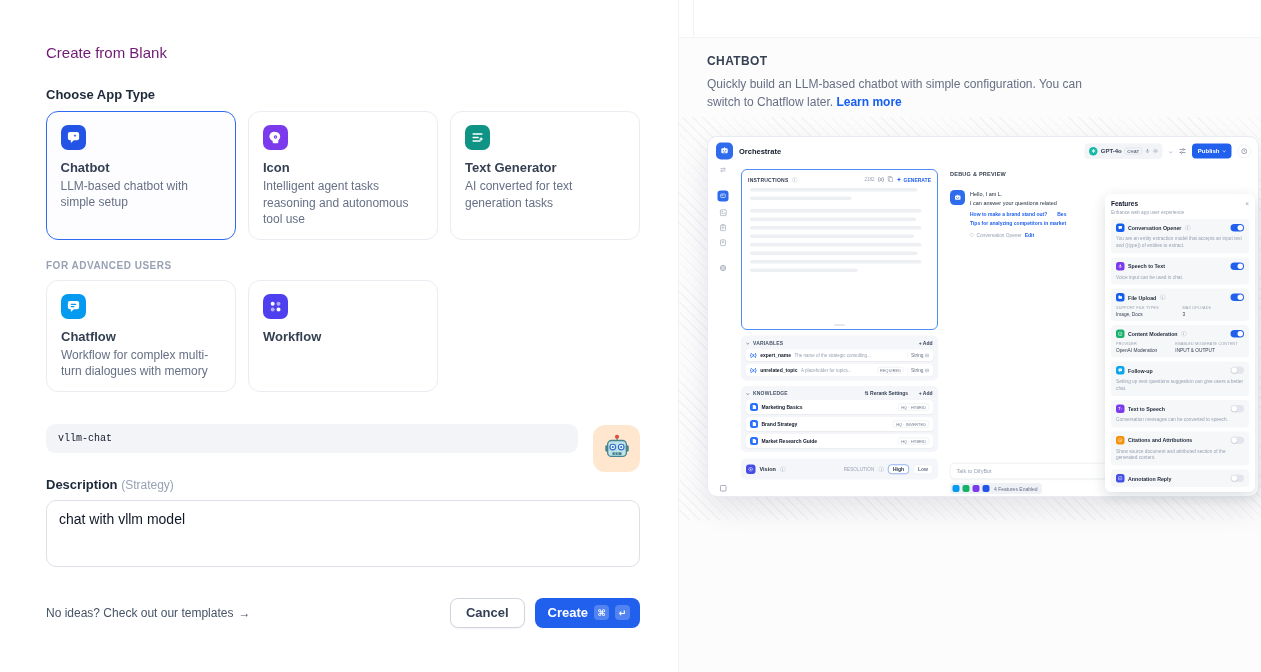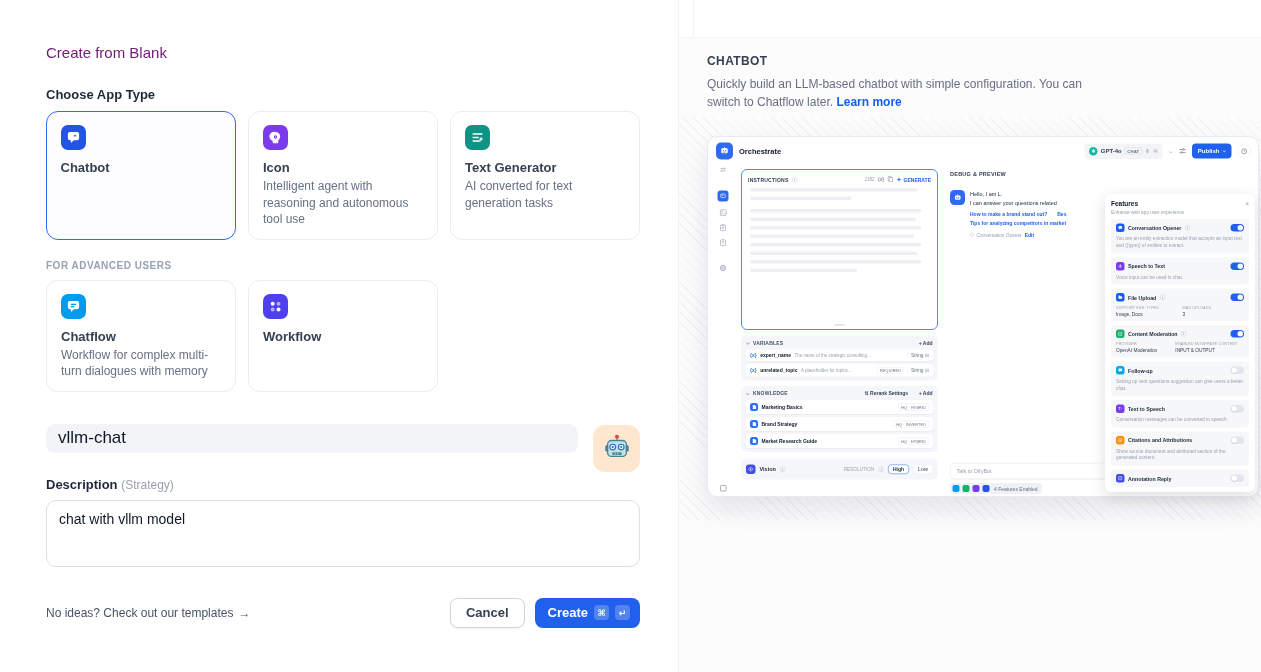--- a/index.html
+++ b/index.html
@@ -15,21 +15,21 @@
   .cards { margin-top:9px; display:grid; grid-template-columns:repeat(3,1fr); gap:12px; }
   .card { background:#fff; border:1px solid #eaecf2; border-radius:12px; padding:13px 14px 11px; min-height:99px; cursor:pointer; }
   .card.selected { border:1.5px solid #2e6ced; padding:12.5px 13.5px 10.5px; background:#fdfdff; }
   .card-icon { width:25px; height:25px; border-radius:7px; display:flex; align-items:center; justify-content:center; margin-bottom:10px; }
   .card-title { font-size:13px; font-weight:700; color:#354052; margin-bottom:3px; }
   .card-desc { font-size:12px; color:#667085; line-height:1.38; }
 
   .appname-wrap { position:relative; margin-top:32px; }
   .field-label { font-size:13px; font-weight:700; color:#1d2939; }
   .field-label .optional { font-weight:400; color:#98a2b3; font-size:12px; }
-  .appname-input { margin-top:8px; width:532px; height:29px; background:#f2f4f7; border:none; border-radius:9px; padding:0 12px; font-size:17px; color:#101828; font-family:Liberation Sans, sans-serif; outline:none; display:block; }
+  .appname-input { margin-top:8px; width:532px; height:29px; background:#f2f4f7; border:none; border-radius:9px; padding:0 12px; font-size:10px; color:#101828; font-family:Liberation Mono, monospace; outline:none; display:block; }
   .emoji-box { position:absolute; right:0; top:1px; width:47px; height:47px; border-radius:12px; background:#ffe7cf; display:flex; align-items:center; justify-content:center; cursor:pointer; }
   .desc-label { margin-top:24px; }
   .desc-area { margin-top:8px; width:100%; height:67px; border:1px solid #dde0e6; border-radius:10px; background:#fff; padding:9px 12px; font-size:14px; color:#101828; font-family:inherit; resize:none; outline:none; line-height:1.4; }
 
   .footer { margin-top:27px; display:flex; align-items:center; justify-content:space-between; }
   .templates-link { font-size:12px; color:#475467; cursor:pointer; display:flex; align-items:center; gap:5px; }
   .footer-btns { display:flex; gap:10px; }
   .btn { height:30px; border-radius:8px; font-size:13px; font-weight:600; display:flex; align-items:center; cursor:pointer; border:none; font-family:inherit; }
   .btn-cancel { background:#fff; border:1px solid #d0d5dd; color:#344054; padding:0 15px; box-shadow:0 1px 2px rgba(16,24,40,.05); }
   .btn-create { background:#2160ed; color:#fff; padding:0 10px 0 13px; gap:6px; }
@@ -154,31 +154,32 @@
 
     <div class="cards">
       <div class="card selected">
         <div class="card-icon" style="background-color: rgb(35, 84, 230);">
           <svg width="15" height="15" viewBox="0 0 16 16">
               <path fill="#fff" d="M2 4.2A2.2 2.2 0 0 1 4.2 2h7.6A2.2 2.2 0 0 1 14 4.2v4.6a2.2 2.2 0 0 1-2.2 2.2H8.4L5.2 13.8v-2.8H4.2A2.2 2.2 0 0 1 2 8.8V4.2z"></path>
               <path fill="#2354e6" d="M9.6 4.4l.5 1.2 1.2.5-1.2.5-.5 1.2-.5-1.2-1.2-.5 1.2-.5z"></path>
             </svg>
         </div>
         <div class="card-title">Chatbot</div>
+        <div class="card-desc">LLM-based chatbot with simple setup</div>
       </div>
       <div class="card">
         <div class="card-icon" style="background-color: rgb(124, 58, 237);">
           <svg width="15" height="15" viewBox="0 0 16 16">
               <path fill="#fff" d="M8 2a5 5 0 0 1 5 5c0 1.6-.8 3-2 3.9V13a1 1 0 0 1-1 1H6a1 1 0 0 1-1-1v-1.4A5 5 0 0 1 8 2z"></path>
               <circle cx="8" cy="7.5" r="1.8" fill="#7c3aed"></circle>
               <circle cx="8" cy="7.5" r=".7" fill="#fff"></circle>
             </svg>
         </div>
         <div class="card-title">Icon</div>
-        <div class="card-desc">Intelligent agent with reasoning and autonomous tool use</div>
+        <div class="card-desc">Intelligent agent tasks reasoning and autonomous tool use</div>
       </div>
       <div class="card">
         <div class="card-icon" style="background-color: rgb(14, 147, 132);">
           <svg width="15" height="15" viewBox="0 0 16 16">
               <rect x="2.5" y="3.4" width="11" height="1.7" rx=".85" fill="#fff"></rect>
               <rect x="2.5" y="7.1" width="7" height="1.7" rx=".85" fill="#fff"></rect>
               <rect x="2.5" y="10.8" width="9" height="1.7" rx=".85" fill="#fff"></rect>
               <path fill="#fff" d="M11.8 7.2l.7 1.7 1.7.7-1.7.7-.7 1.7-.7-1.7-1.7-.7 1.7-.7z"></path>
             </svg>
         </div>

